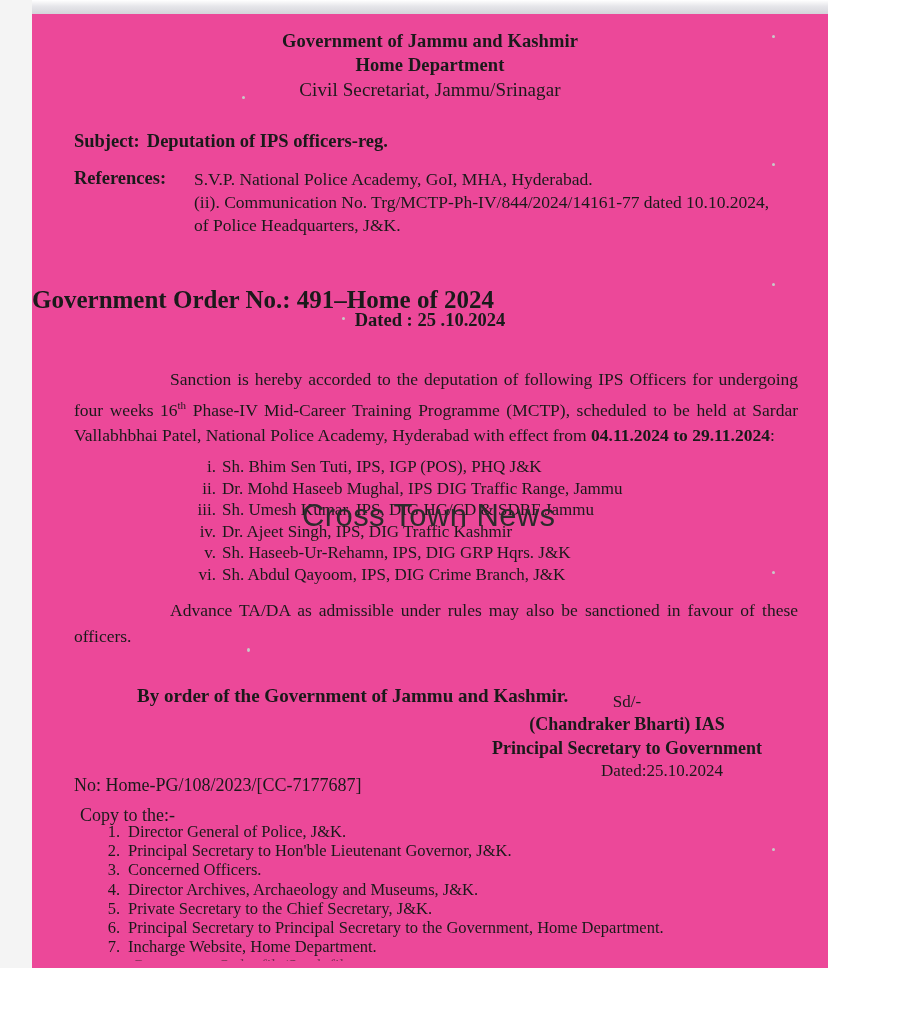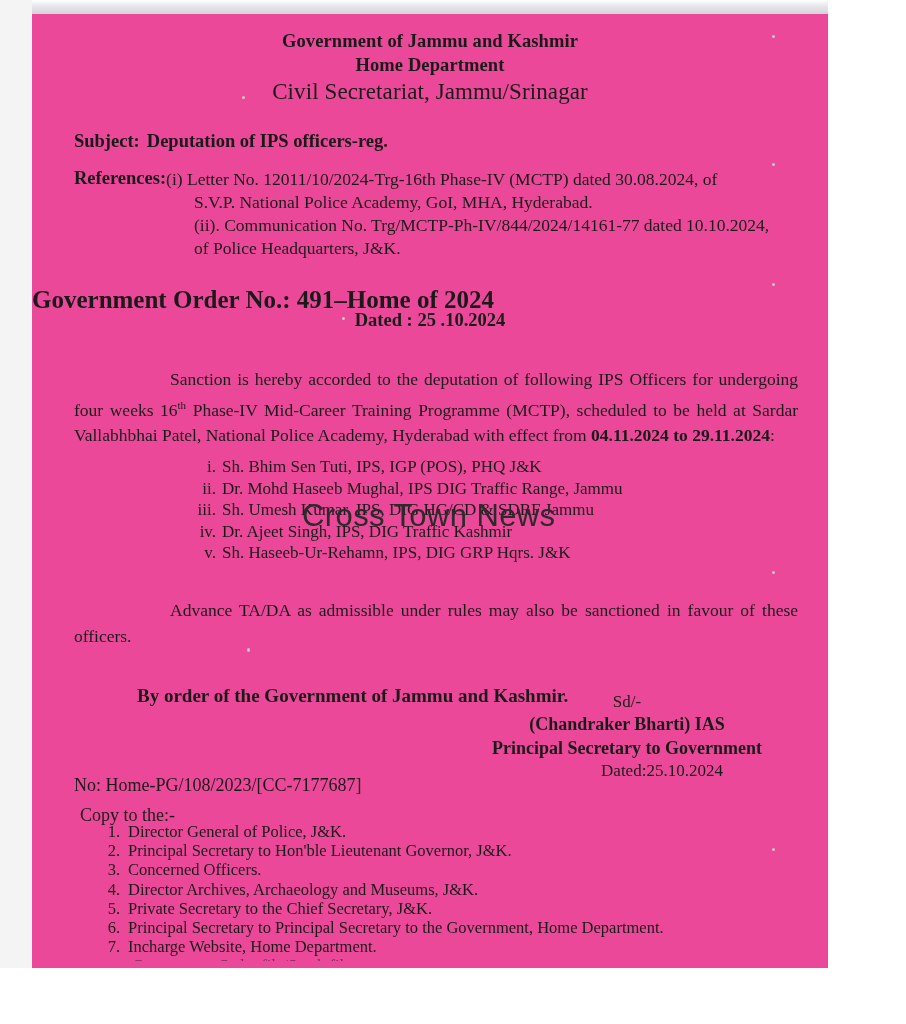--- a/index.html
+++ b/index.html
@@ -55,21 +55,21 @@
   .hdr {
     text-align: center;
     font-weight: bold;
     font-size: 18.5px;
     letter-spacing: 0.1px;
   }
   .hdr.l1 { position: absolute; left: 0; top: 31px; width: 796px; }
   .hdr.l2 { position: absolute; left: 0; top: 55px; width: 796px; }
   .hdr.l3 {
     position: absolute; left: 0; top: 79px; width: 796px;
-    font-weight: normal; font-size: 23px;
+    font-weight: normal; font-size: 19px;
   }
 
   #subject-row {
     position: absolute;
     left: 42px; top: 131px;
     font-size: 18.5px;
     font-weight: bold;
   }
   #subject-label { margin-right: 7px; }
 
@@ -245,37 +245,37 @@
     <div class="hdr l1">Government of Jammu and Kashmir</div>
     <div class="hdr l2">Home Department</div>
     <div class="hdr l3">Civil Secretariat, Jammu/Srinagar</div>
 
     <div id="subject-row">
       <span id="subject-label">Subject:</span><span>Deputation of IPS officers-reg.</span>
     </div>
 
     <div id="references-block">
       <span id="references-label">References:</span>
-      <div class="ref-line">(i)  Letter No. 12011/10/2024-Trg-16th Phase-IV (MCTP) dated 30.08.2024, of</div>
       <div class="ref-line ref-indent">S.V.P. National Police Academy, GoI, MHA, Hyderabad.</div>
       <div class="ref-line ref-indent2">(ii). Communication No. Trg/MCTP-Ph-IV/844/2024/14161-77 dated 10.10.2024,</div>
       <div class="ref-line ref-indent2">of Police Headquarters, J&amp;K.</div>
     </div>
 
     <div id="order-no">Government Order No.: 491–Home of 2024</div>
     <div id="order-date">Dated : 25 .10.2024</div>
 
     <p id="sanction-para"><span>Sanction is hereby accorded to the deputation of following IPS Officers for undergoing four  weeks 16</span><sup>th</sup><span> Phase-IV Mid-Career Training Programme (MCTP), scheduled to be held at Sardar Vallabhbhai Patel, National Police Academy, Hyderabad with effect from </span><b>04.11.2024</b><b> to </b><b>29.11.2024</b><span>:</span></p>
 
     <ul id="officer-list">
       <li><span class="rn">i.</span><span>Sh. Bhim Sen Tuti, IPS, IGP (POS), PHQ J&amp;K</span></li>
       <li><span class="rn">ii.</span><span>Dr. Mohd Haseeb Mughal, IPS DIG Traffic Range, Jammu</span></li>
       <li><span class="rn">iii.</span><span>Sh. Umesh Kumar, IPS, DIG HG/CD &amp; SDRF Jammu</span></li>
       <li><span class="rn">iv.</span><span>Dr. Ajeet Singh, IPS, DIG Traffic Kashmir</span></li>
       <li><span class="rn">v.</span><span>Sh. Haseeb-Ur-Rehamn, IPS, DIG GRP Hqrs. J&amp;K</span></li>
+      <li><span class="rn">vi.</span><span>Sh. Abdul Qayoom, IPS, DIG Crime Branch, J&amp;K</span></li>
     </ul>
 
     <div id="watermark">Cross Town News</div>
 
     <p id="advance-para">Advance TA/DA as admissible under rules may also be sanctioned in favour of these officers.</p>
 
     <div id="by-order">By order of the Government of Jammu and Kashmir.</div>
 
     <div id="sign-block">
       <div id="sd-line">Sd/-</div>

